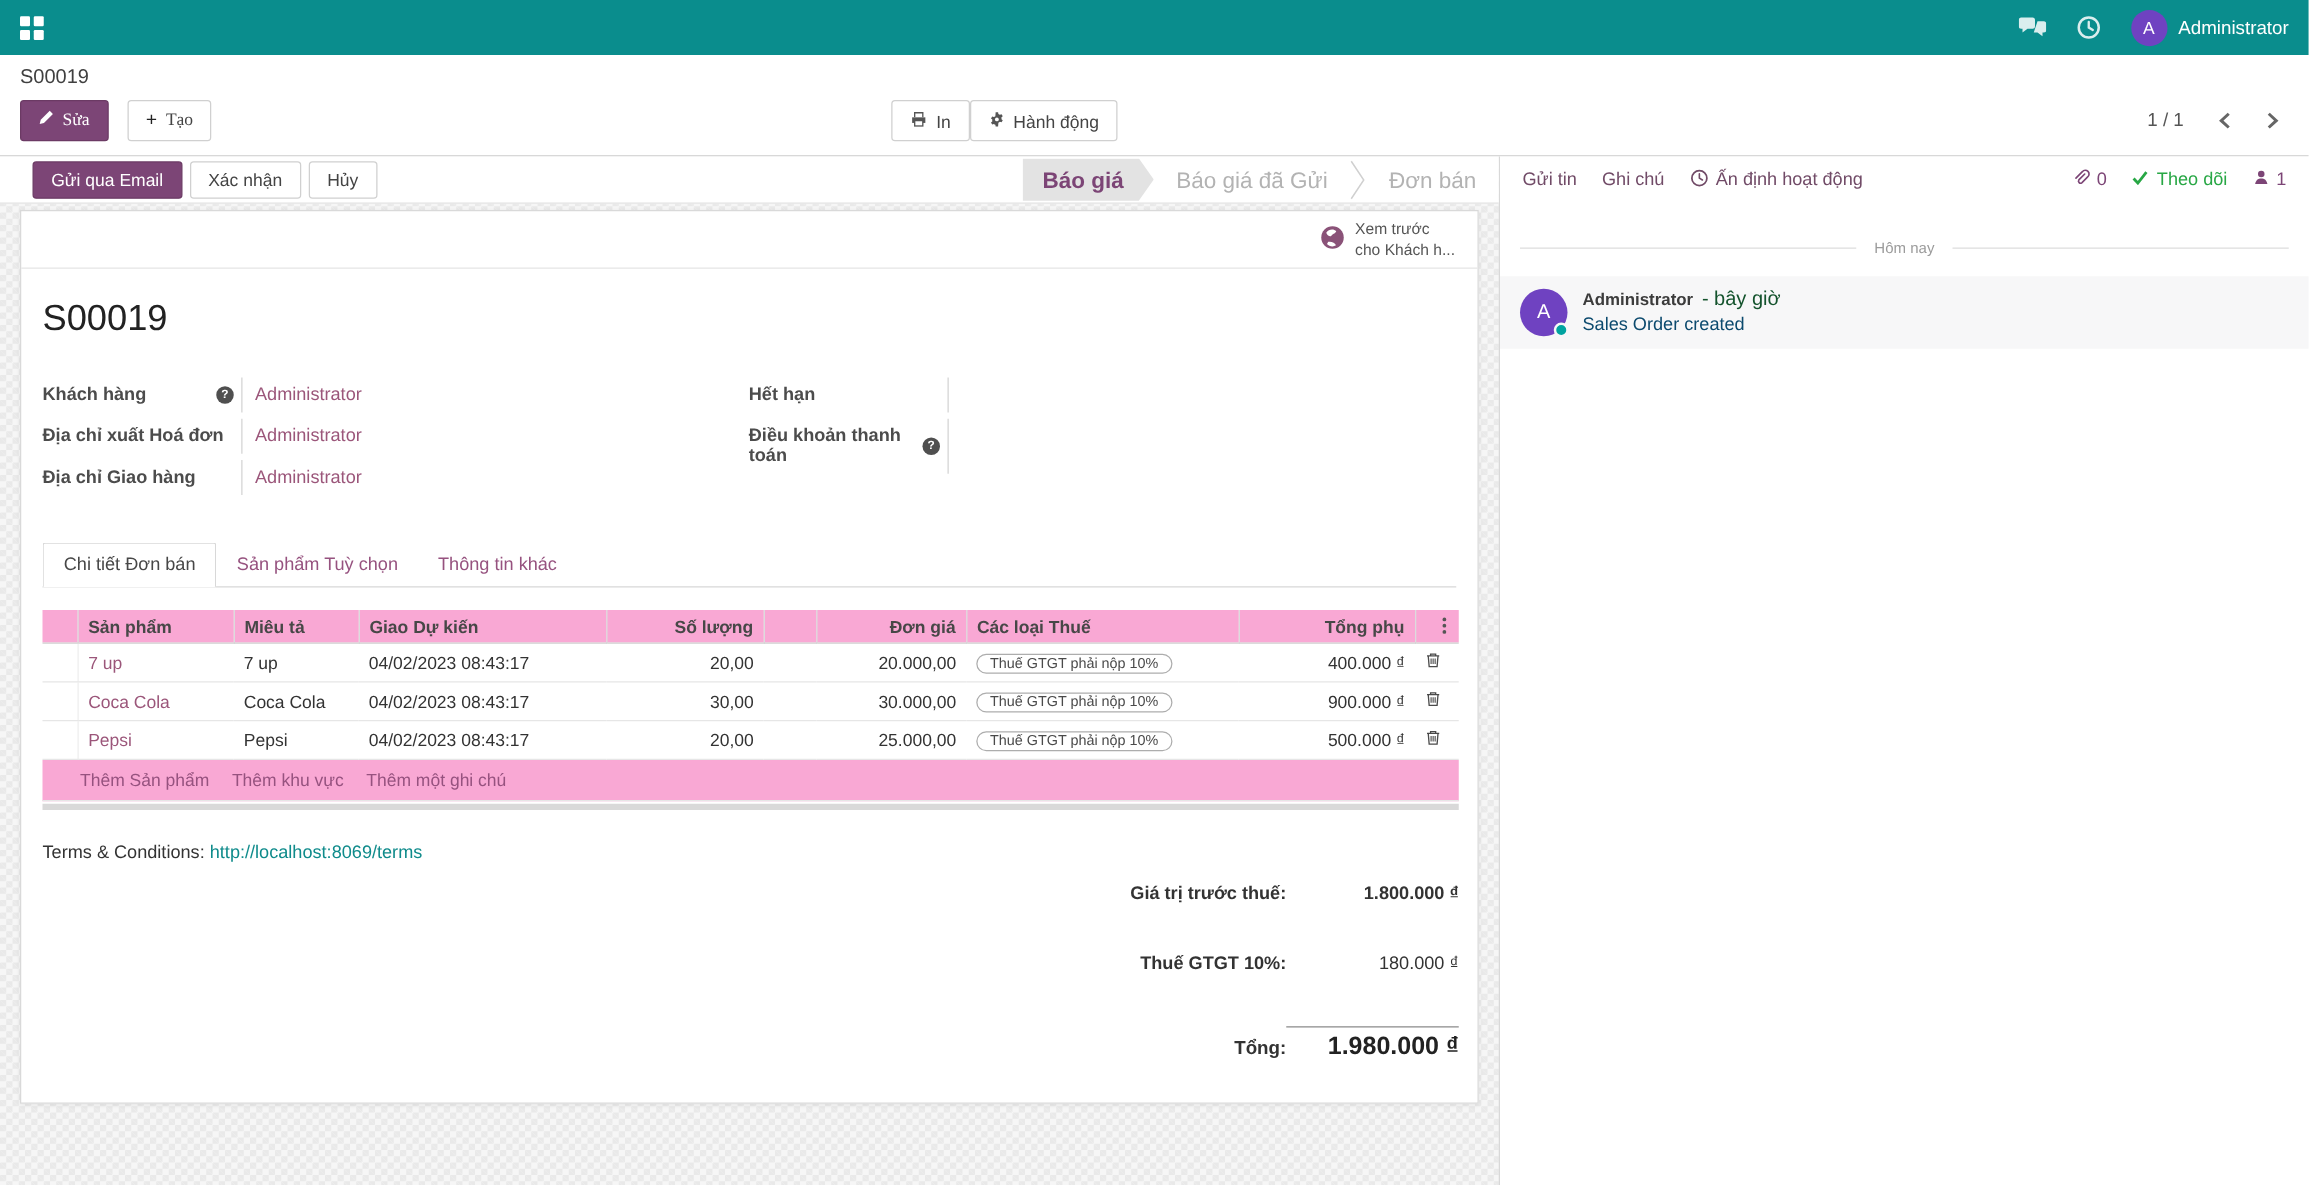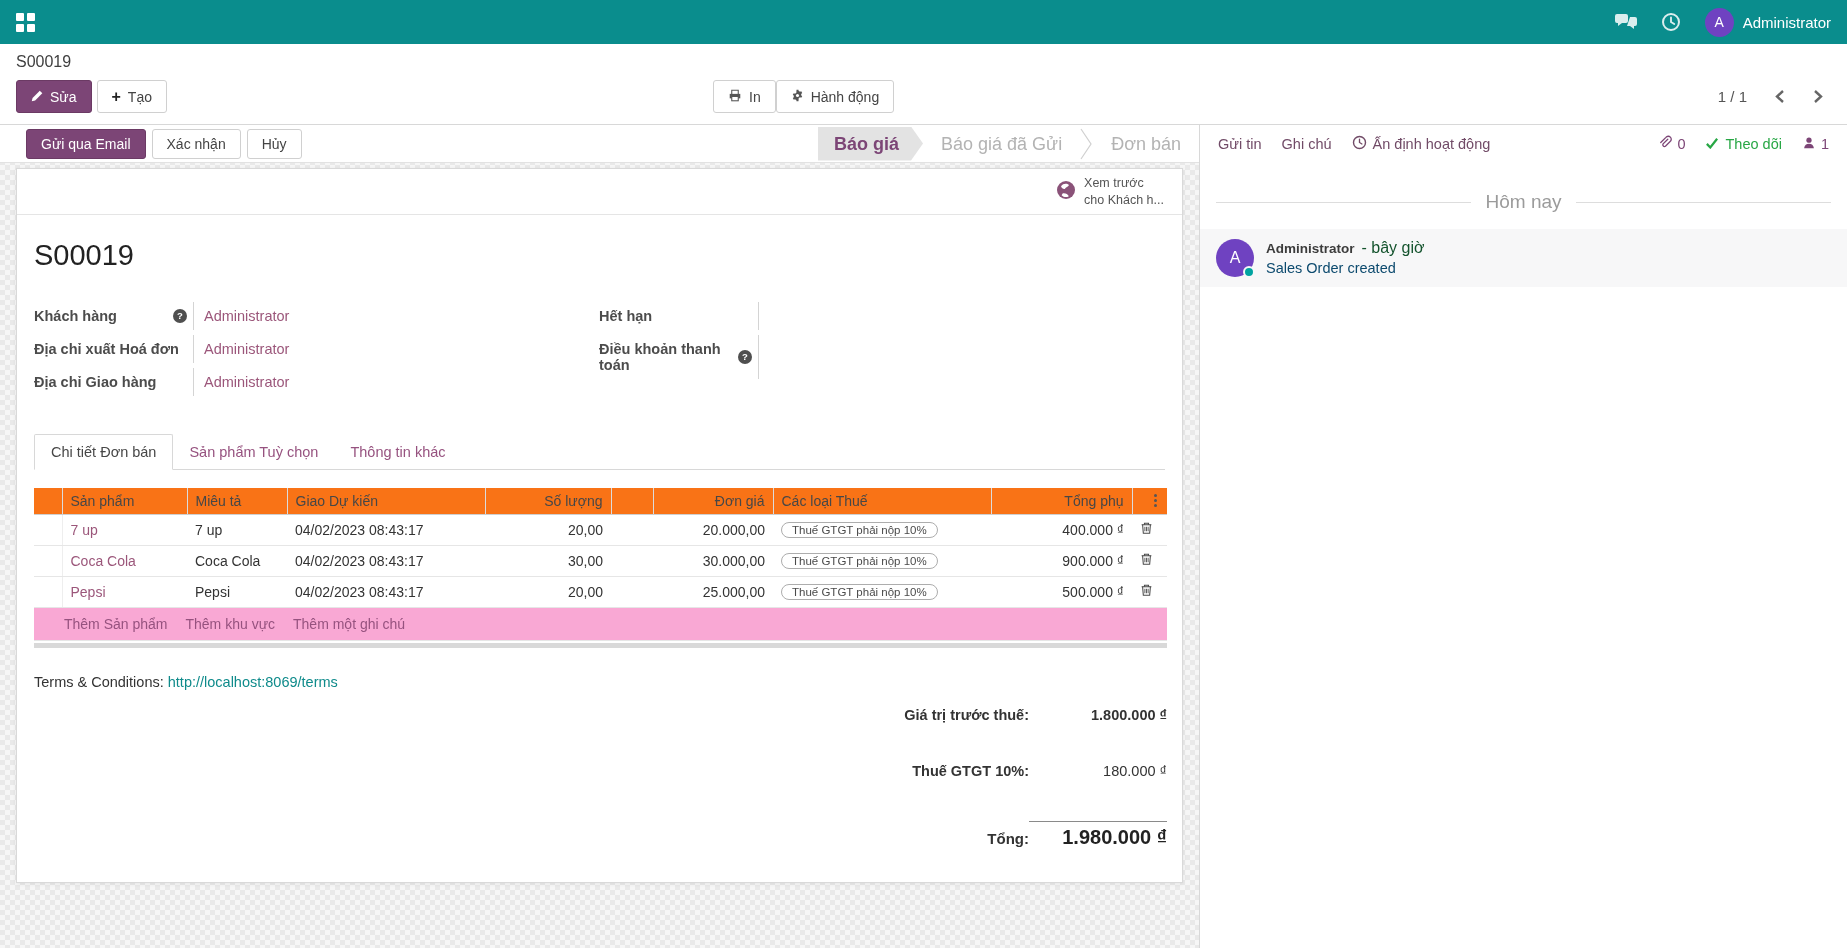--- a/index.html
+++ b/index.html
@@ -19,21 +19,21 @@
     display:flex; align-items:center; justify-content:center; font-size:14px; }
 
   
   .control-panel { background:#fff; border-bottom:1px solid #d8d8d8; padding:9px 16px 11px 16px; flex:0 0 auto; position:relative; }
   .breadcrumb { font-size:16px; color:#404040; margin-bottom:9px; cursor:pointer; }
   .cp-row { display:flex; align-items:center; height:33px; }
   .btn { display:inline-flex; align-items:center; gap:7px; height:33px; padding:0 14px;
     background:#fff; border:1px solid #d0d0d0; border-radius:3px; font-size:14px; color:#444;
     cursor:pointer; font-family:inherit; }
   .btn-primary { background:#7c4576; border-color:#6b3a64; color:#fff; }
-  .cp-left { display:flex; gap:5px; }
+  .cp-left { display:flex; gap:15px;font-family:Liberation Serif, serif; }
   .cp-center { position:absolute; left:713px; display:flex; gap:0; }
   .cp-right { margin-left:auto; display:flex; align-items:center; gap:26px; padding-right:6px; }
   .pager-text { font-size:15px; color:#555; }
   .pager-arrow { color:#666; cursor:pointer; display:flex; }
   .plus-glyph { font-size:16px; font-weight:bold; color:#222; line-height:1; }
 
   
   .main { flex:1 1 auto; display:flex; min-height:0; }
   .form-pane { width:1200px; flex:0 0 auto; border-right:1px solid #d8d8d8; display:flex;
     flex-direction:column;
@@ -78,21 +78,21 @@
     font-size:9.5px; font-weight:bold; line-height:14px; text-align:center; flex:0 0 auto; }
 
   
   .tabs { border-bottom:1px solid #d8d8d8; display:flex; align-items:flex-end; height:35px; }
   .tab { padding:0 16px; line-height:34px; font-size:14.5px; color:#96527f; cursor:pointer; }
   .tab.active { background:#fff; color:#474747; border:1px solid #d8d8d8; border-bottom:1px solid #fff;
     margin-bottom:-1px; border-radius:2px 2px 0 0; }
 
   
   table.olist { border-collapse:collapse; width:1133px; margin-top:18px; table-layout:fixed; }
-  .olist th { background:#f97316; font-weight:normal; color:#474747; font-size:14px; text-align:left;
+  .olist th { background:#f9a8d4; font-weight:bold; color:#474747; font-size:14px; text-align:left;
     padding:4px 8px; border-right:1px solid #dcdcdc; border-bottom:1px solid #cfcfcf; height:26px; }
   .olist th:last-child { border-right:none; }
   .olist th.num, .olist td.num { text-align:right; }
   .olist td { padding:4px 8px; border-bottom:1px solid #e6e6e6; font-size:14px; color:#333;
     height:31px; background:#fff; white-space:nowrap; overflow:hidden; }
   .olist td.handle { border-right:1px solid #eee; }
   .olist a.plink { color:#9b567a; text-decoration:none; cursor:pointer; }
   .tax-pill { display:inline-block; border:1px solid #adadad; border-radius:11px; padding:1px 10px;
     font-size:11.5px; color:#4a4a4a; }
   .trash { color:#4a4a4a; cursor:pointer; display:inline-flex; }
@@ -118,21 +118,21 @@
 
   
   .chatter { flex:1 1 auto; background:#fff; display:flex; flex-direction:column; }
   .chatter-top { height:38px; display:flex; align-items:center; padding:0 18px; gap:20px; flex:0 0 auto; }
   .ch-btn { color:#714b67; font-size:14.5px; cursor:pointer; display:flex; align-items:center; gap:6px; }
   .ch-right { margin-left:auto; display:flex; align-items:center; gap:20px; }
   .ch-count { display:flex; align-items:center; gap:5px; color:#7c4576; font-size:14.5px; cursor:pointer; }
   .ch-follow { display:flex; align-items:center; gap:6px; color:#28a745; font-size:14.5px; cursor:pointer; }
   .date-divider { display:flex; align-items:center; gap:14px; margin:28px 16px 0 16px; }
   .date-divider .line { flex:1 1 auto; height:1px; background:#ddd; }
-  .date-divider .dtext { color:#9b9b9b; font-size:19px; }
+  .date-divider .dtext { color:#9b9b9b; font-size:12px; }
   .message { margin-top:16px; background:#f7f7f8; padding:10px 16px; display:flex; gap:12px; cursor:pointer; }
   .msg-avatar { position:relative; width:38px; height:38px; flex:0 0 auto; }
   .msg-avatar .circle { width:38px; height:38px; border-radius:50%; background:#6f42c1; color:#fff;
     font-size:16px; display:flex; align-items:center; justify-content:center; }
   .msg-avatar .dot { position:absolute; right:-1px; bottom:-1px; width:12px; height:12px;
     border-radius:50%; background:#00a3a0; border:2px solid #f7f7f8; }
   .msg-head { display:flex; align-items:baseline; gap:7px; }
   .msg-author { font-size:13.5px; font-weight:bold; color:#3c3c3c; }
   .msg-time { font-size:16px; color:#14532d; }
   .msg-body { font-size:14.5px; color:#0c4a6e; margin-top:3px; }

